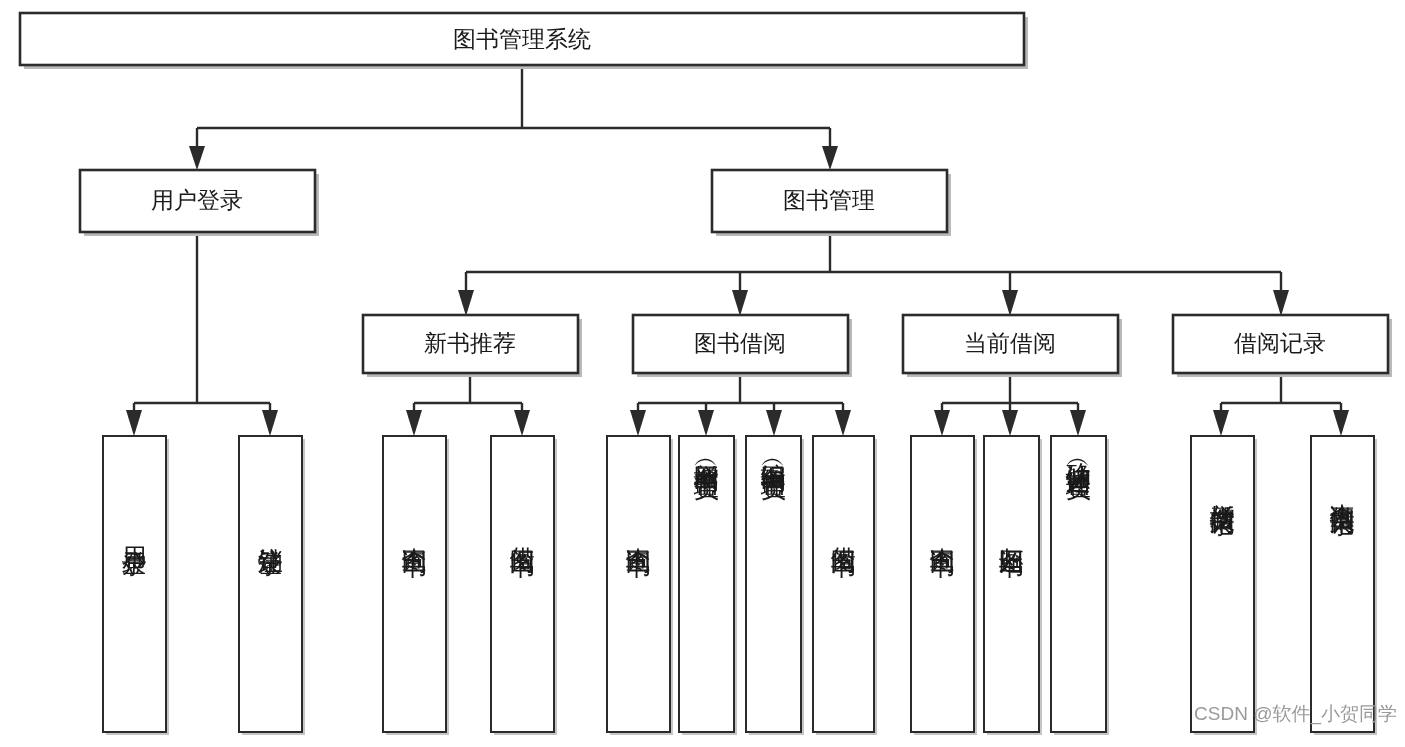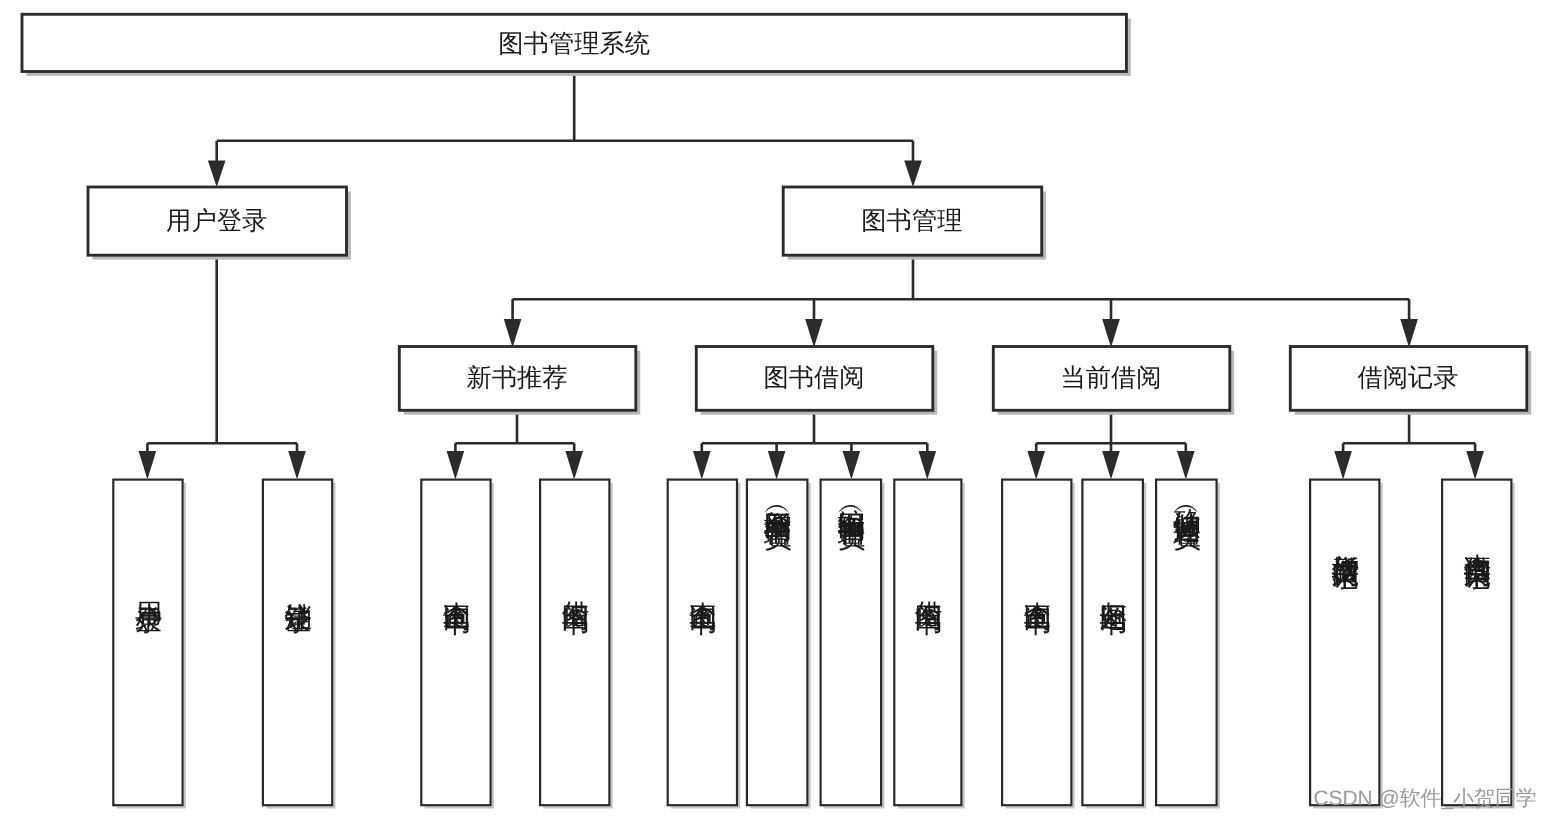--- a/index.html
+++ b/index.html
@@ -76,21 +76,21 @@
   }
   .leaf-text.short {
     margin-top: 90px;
   }
   .leaf-text.mid {
     margin-top: 46px;
   }
   .watermark {
     position: absolute;
     right: 8px;
-    bottom: 8px;
+    bottom: 20px;
     font-family: "Liberation Sans", "DejaVu Sans", sans-serif;
     font-size: 19px;
     color: #9a9a9a;
     white-space: nowrap;
     pointer-events: none;
   }
 </style>
 </head>
 <body>
 

